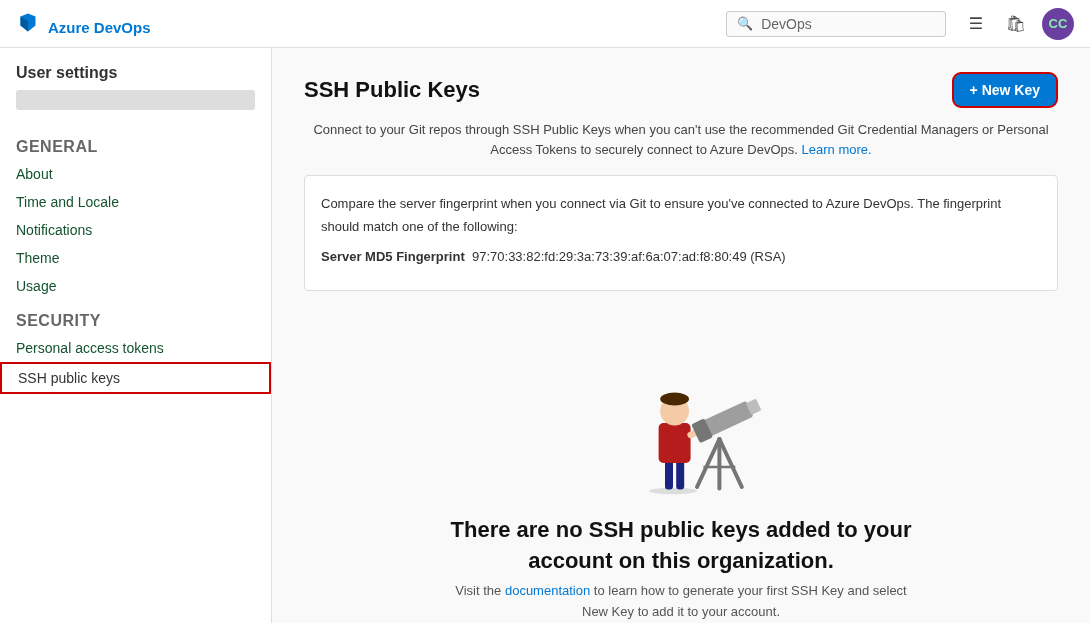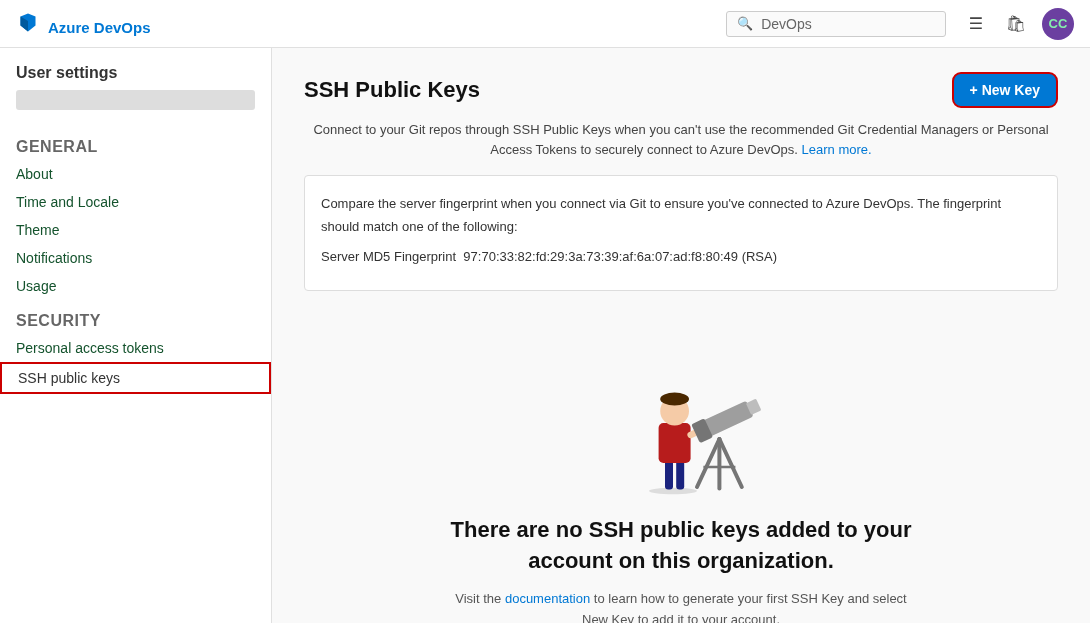--- a/index.html
+++ b/index.html
@@ -62,29 +62,29 @@
     }
 
     .info-text { font-size: 13px; color: #444; line-height: 1.5; margin-bottom: 16px; max-width: 800px; text-align: center; }
     .info-text a { color: #0078d4; text-decoration: none; }
 
     .fingerprint-box {
       background: #fff; border: 1px solid #ddd; border-radius: 4px; padding: 16px;
       margin-bottom: 20px; font-size: 13px; line-height: 1.8; max-width: 800px;
     }
     .fingerprint-box p { margin-bottom: 6px; }
-    .fingerprint-box strong { font-weight: 400; }
+    .fingerprint-box strong { font-weight: 700; }
 
     
     .empty-state {
       display: flex; flex-direction: column; align-items: center; justify-content: center;
       padding: 24px; text-align: center;
     }
     .telescope-svg { width: 160px; height: 160px; margin-bottom: 20px; }
-    .empty-state-title { font-size: 22px; font-weight: 600; color: #111; line-height: 1.4; max-width: 480px; margin-bottom: 12px; }
+    .empty-state-title { font-size: 22px; font-weight: 600; color: #111; line-height: 1.4; max-width: 480px; margin-bottom: 4px; }
     .empty-state-desc { font-size: 13px; color: #555; max-width: 480px; line-height: 1.6; }
     .empty-state-desc a { color: #0078d4; text-decoration: none; }
   </style>
 </head>
 <body>
 
 <nav class="topnav">
   <div class="topnav-logo">
     <svg class="topnav-logo-icon" viewBox="0 0 32 32" xmlns="http://www.w3.org/2000/svg">
       <path d="M6 6l10-4 10 4v12l-10 8L6 18z" fill="#0078d4"></path>
@@ -110,22 +110,22 @@
 
 <div class="main-layout">
 
   <aside class="sidebar">
     <div class="sidebar-title">User settings</div>
     <div class="sidebar-user-placeholder"></div>
 
     <div class="sidebar-section-label">General</div>
     <a class="sidebar-item">About</a>
     <a class="sidebar-item">Time and Locale</a>
+    <a class="sidebar-item">Notifications</a>
     <a class="sidebar-item">Theme</a>
-    <a class="sidebar-item">Notifications</a>
     <a class="sidebar-item">Usage</a>
 
     <div class="sidebar-section-label">Security</div>
     <a class="sidebar-item">Personal access tokens</a>
     <a class="sidebar-item active-red" style="border:2px solid #cc0000; padding:6px 16px; display:block; cursor:pointer;">SSH public keys</a>
   </aside>
 
   <main class="content">
     <div class="content-header">
       <h1 class="content-title">SSH Public Keys</h1>

